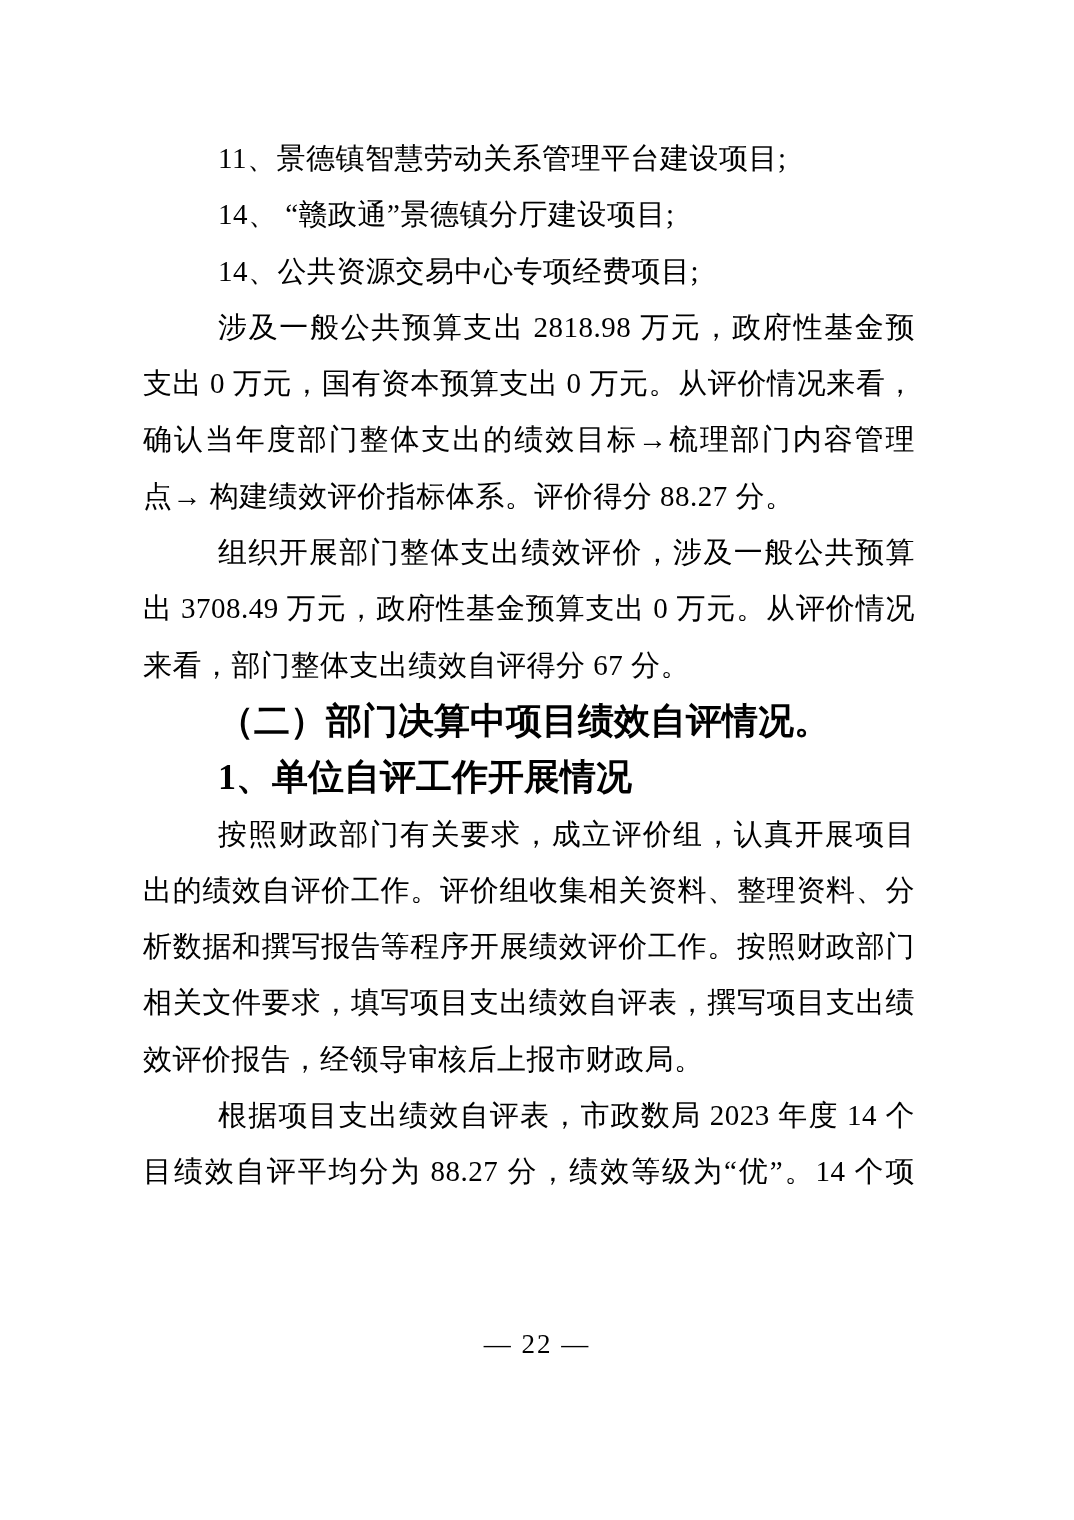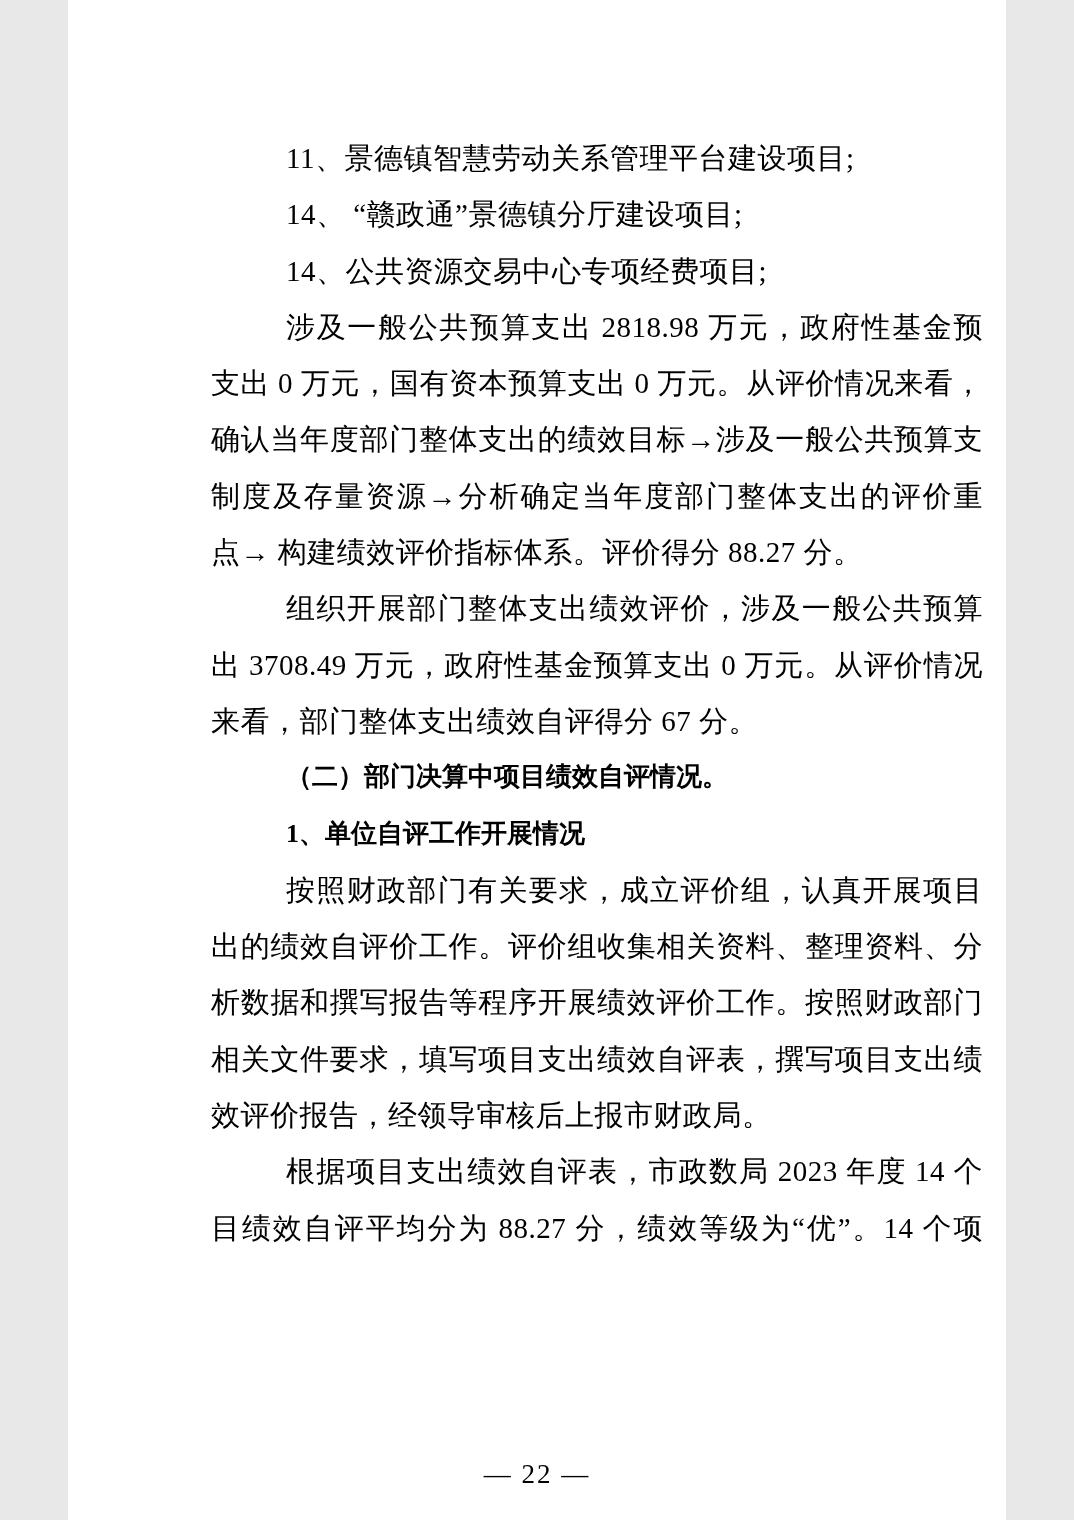--- a/index.html
+++ b/index.html
@@ -2,21 +2,21 @@
 <html><head>
 <meta charset="utf-8">
 <style>
   html, body {
     margin: 0;
     padding: 0;
     background: #e8e8e8;
   }
   .page {
     position: relative;
-    width: 938px;
+    width: 1074px;
     height: 1520px;
     margin: 0 auto;
     background: #ffffff;
     font-family: "Liberation Serif", "DejaVu Serif", serif;
     color: #000000;
     overflow: hidden;
   }
   .doc-body {
     position: absolute;
     left: 143px;
@@ -37,26 +37,26 @@
   }
   .line.fill {
     white-space: normal;
     text-align: justify;
     text-align-last: justify;
     overflow: hidden;
   }
   .line.bold {
     font-weight: 700;
     letter-spacing: 0px;
-    font-size: 26px;
+    font-size: 36px;
   }
   .page-footer {
     position: absolute;
     left: 0;
-    top: 1456px;
+    top: 1326px;
     width: 100%;
     text-align: center;
   }
   .page-number {
     display: inline-block;
     font-size: 27px;
     line-height: 36px;
     letter-spacing: 2px;
     color: #000000;
   }
@@ -64,22 +64,21 @@
 </head>
 <body>
 
 <div class="page">
   <div class="doc-body">
       <div class="line indent">11、景德镇智慧劳动关系管理平台建设项目;</div>
       <div class="line indent">14、 “赣政通”景德镇分厅建设项目;</div>
       <div class="line indent">14、公共资源交易中心专项经费项目;</div>
       <div class="line indent fill">涉及一般公共预算支出 2818.98 万元，政府性基金预算</div>
       <div class="line fill">支出 0 万元，国有资本预算支出 0 万元。从评价情况来看，</div>
-      <div class="line fill">确认当年度部门整体支出的绩效目标→涉及一般公共预算支</div>
-      <div class="line fill">制度及存量资源→分析确定当年度部门整体支出的评价重</div>
+      <div class="line fill">确认当年度部门整体支出的绩效目标→梳理部门内容管理</div>
       <div class="line">点→ 构建绩效评价指标体系。评价得分 88.27 分。</div>
       <div class="line indent fill">组织开展部门整体支出绩效评价，涉及一般公共预算支</div>
       <div class="line fill">出 3708.49 万元，政府性基金预算支出 0 万元。从评价情况</div>
       <div class="line">来看，部门整体支出绩效自评得分 67 分。</div>
       <div class="line indent bold">（二）部门决算中项目绩效自评情况。</div>
       <div class="line indent bold">1、单位自评工作开展情况</div>
       <div class="line indent fill">按照财政部门有关要求，成立评价组，认真开展项目支</div>
       <div class="line fill">出的绩效自评价工作。评价组收集相关资料、整理资料、分</div>
       <div class="line fill">析数据和撰写报告等程序开展绩效评价工作。按照财政部门</div>
       <div class="line fill">相关文件要求，填写项目支出绩效自评表，撰写项目支出绩</div>

